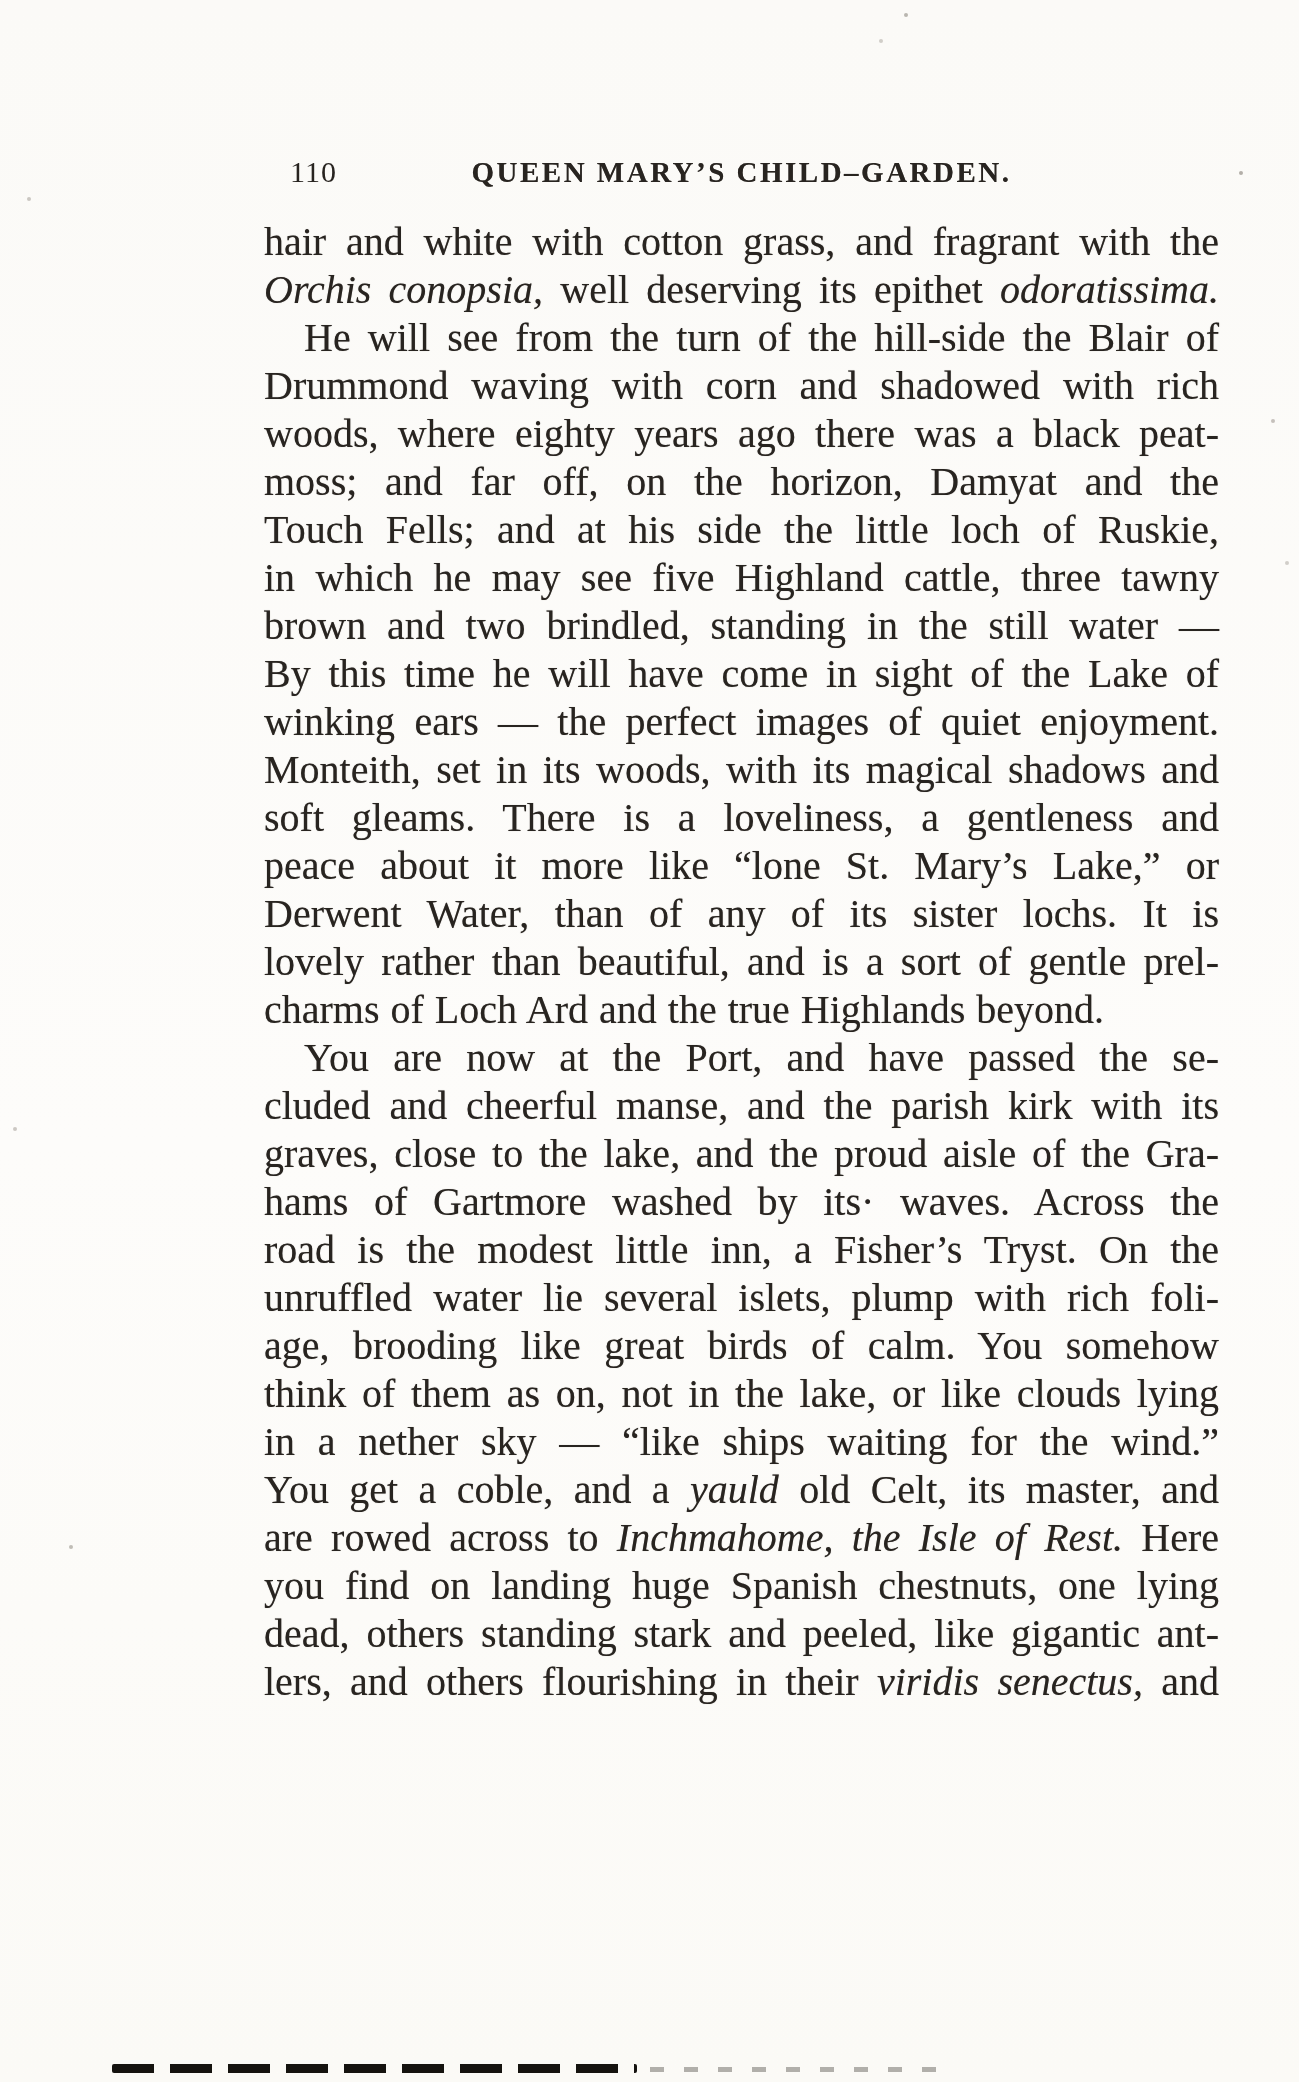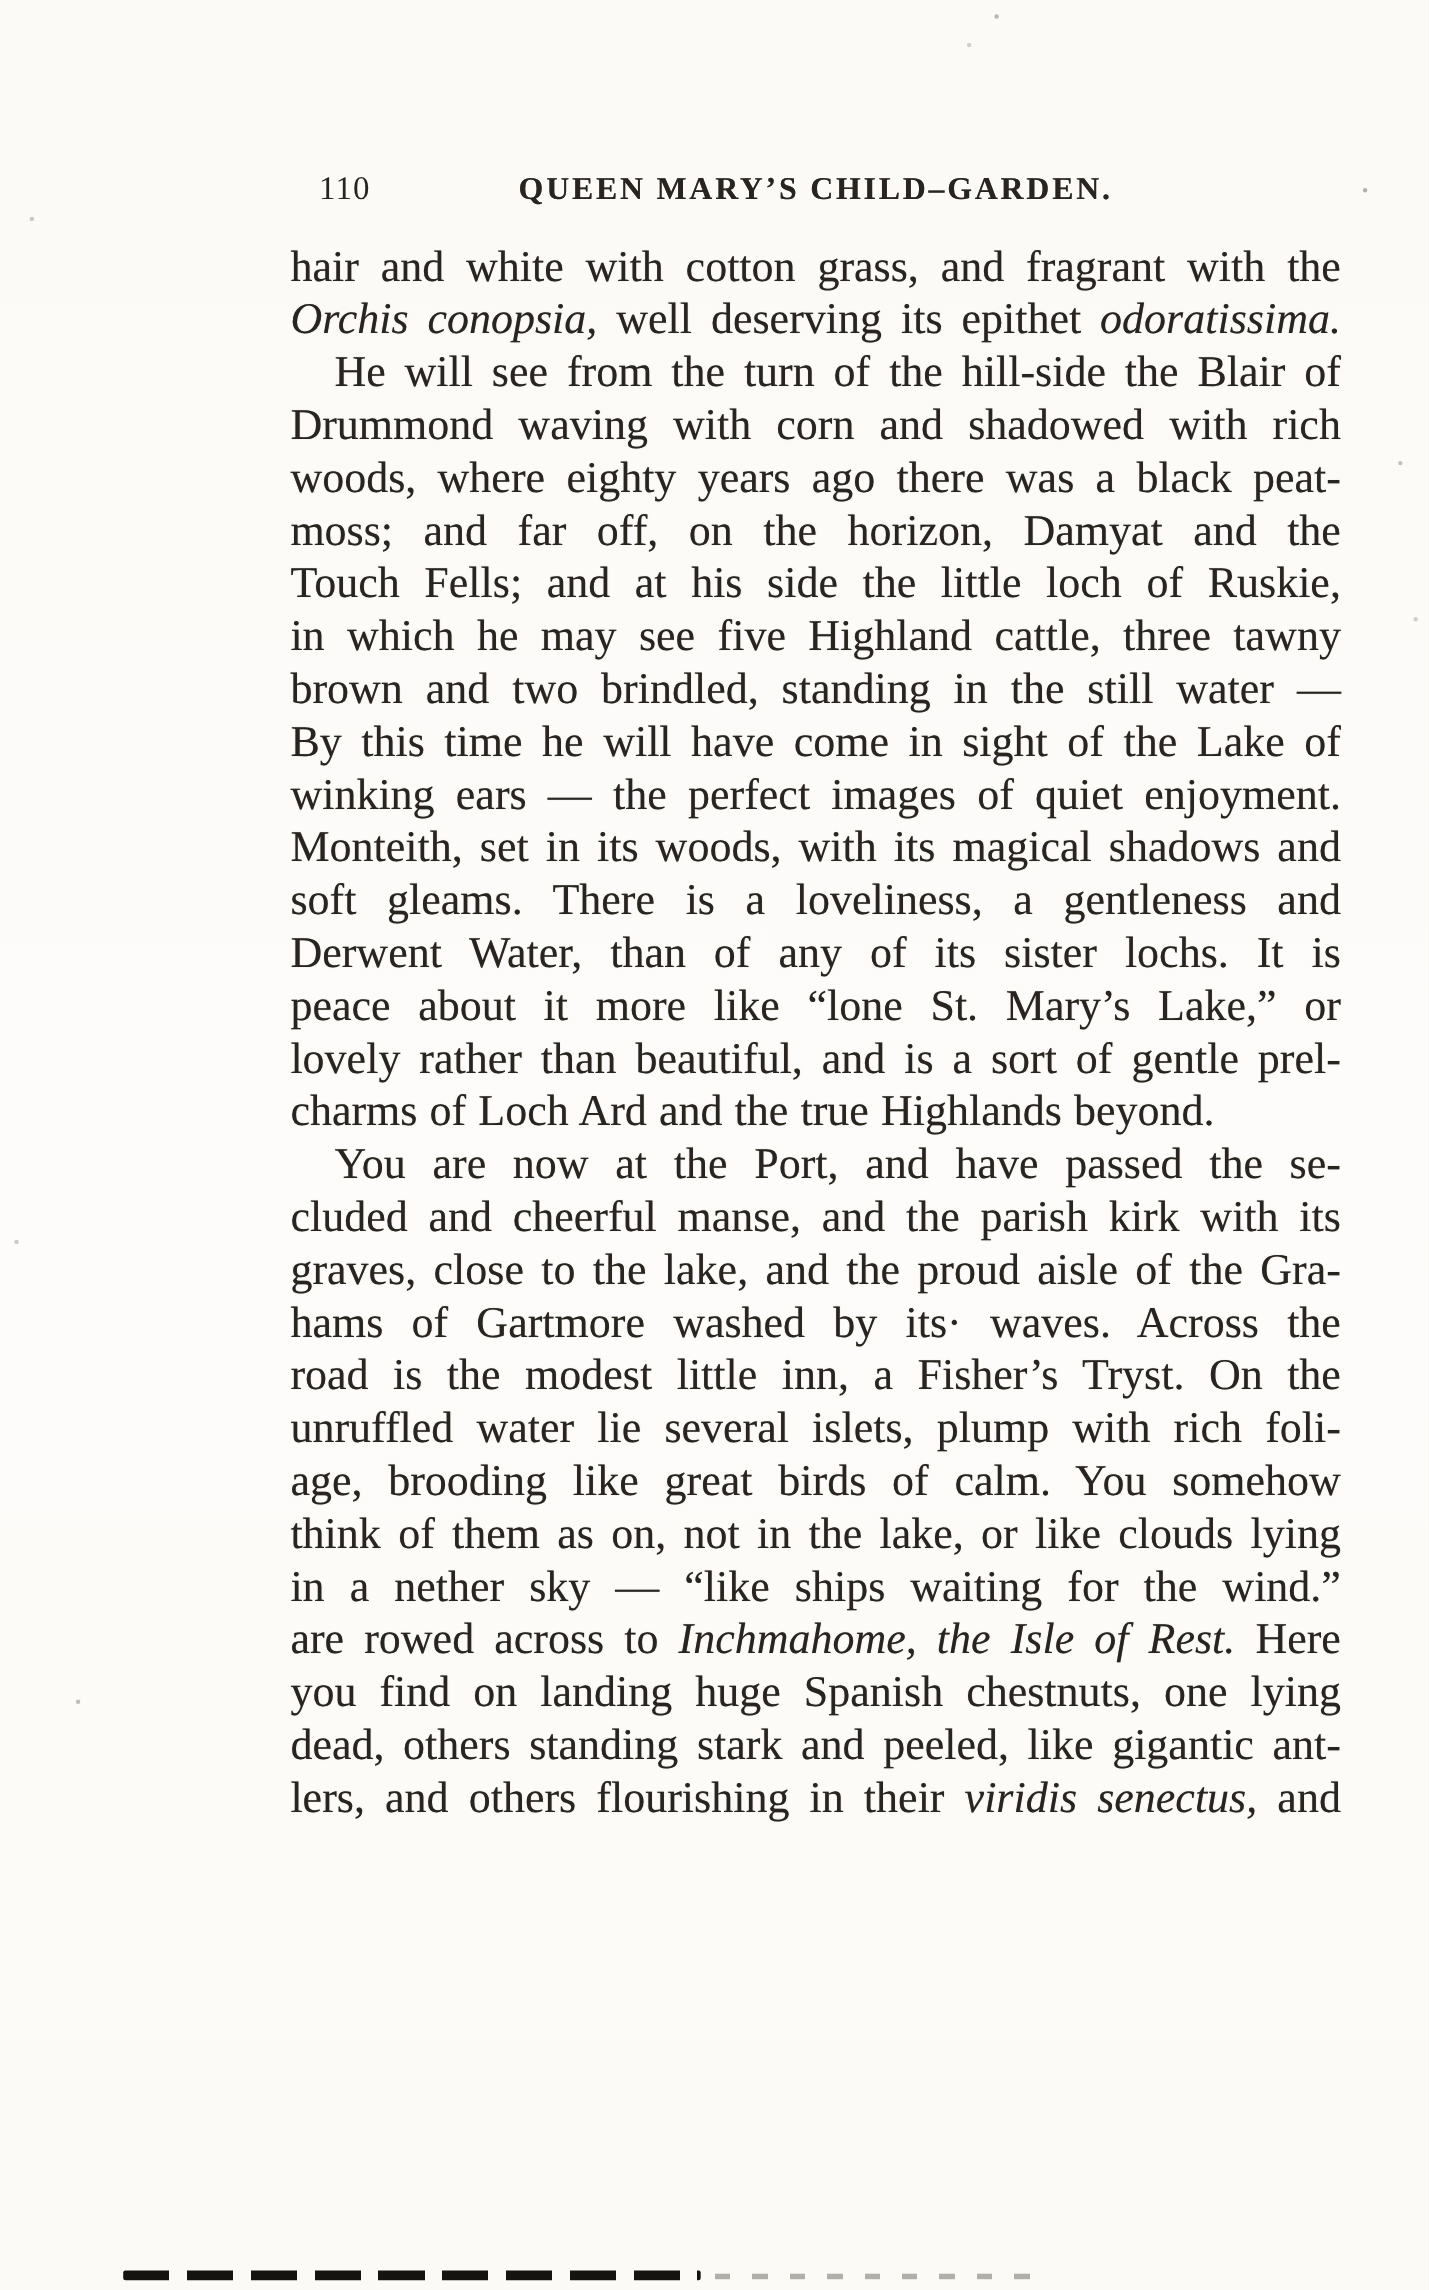--- a/index.html
+++ b/index.html
@@ -116,33 +116,34 @@
       <div class="line just"><span>Drummond waving with corn and shadowed with rich</span></div>
       <div class="line just"><span>woods, where eighty years ago there was a black peat-</span></div>
       <div class="line just"><span>moss; and far off, on the horizon, Damyat and the</span></div>
       <div class="line just"><span>Touch Fells; and at his side the little loch of Ruskie,</span></div>
       <div class="line just"><span>in which he may see five Highland cattle, three tawny</span></div>
       <div class="line just"><span>brown and two brindled, standing in the still water —</span></div>
       <div class="line just"><span>By this time he will have come in sight of the Lake of</span></div>
       <div class="line just"><span>winking ears — the perfect images of quiet enjoyment.</span></div>
       <div class="line just"><span>Monteith, set in its woods, with its magical shadows and</span></div>
       <div class="line just"><span>soft gleams.  There is a loveliness, a gentleness and</span></div>
+      <div class="line just"><span>peace about it more like “lone St. Mary’s Lake,” or</span></div>
       <div class="line just"><span>Derwent Water, than of any of its sister lochs.  It is</span></div>
-      <div class="line just"><span>peace about it more like “lone St. Mary’s Lake,” or</span></div>
       <div class="line just"><span>lovely rather than beautiful, and is a sort of gentle prel-</span></div>
       <div class="line"><span>charms of Loch Ard and the true Highlands beyond.</span></div>
       <div class="line indent just"><span>You are now at the Port, and have passed the se-</span></div>
       <div class="line just"><span>cluded and cheerful manse, and the parish kirk with its</span></div>
       <div class="line just"><span>graves, close to the lake, and the proud aisle of the Gra-</span></div>
       <div class="line just"><span>hams of Gartmore washed by its· waves.  Across the</span></div>
       <div class="line just"><span>road is the modest little inn, a Fisher’s Tryst.  On the</span></div>
       <div class="line just"><span>unruffled water lie several islets, plump with rich foli-</span></div>
       <div class="line just"><span>age, brooding like great birds of calm.  You somehow</span></div>
       <div class="line just"><span>think of them as on, not in the lake, or like clouds lying</span></div>
       <div class="line just"><span>in a nether sky — “like ships waiting for the wind.”</span></div>
+      <div class="line just"><span>You get a coble, and a </span><span class="it">yauld</span><span> old Celt, its master, and</span></div>
       <div class="line just"><span>are rowed across to </span><span class="it">Inchmahome, the Isle of Rest.</span><span>  Here</span></div>
       <div class="line just"><span>you find on landing huge Spanish chestnuts, one lying</span></div>
       <div class="line just"><span>dead, others standing stark and peeled, like gigantic ant-</span></div>
       <div class="line just"><span>lers, and others flourishing in their </span><span class="it">viridis senectus,</span><span> and</span></div>
     </div>
 
   <div class="dash-strip"></div>
   <div class="dash-strip-light"></div>
   <div class="specks"></div>
 

